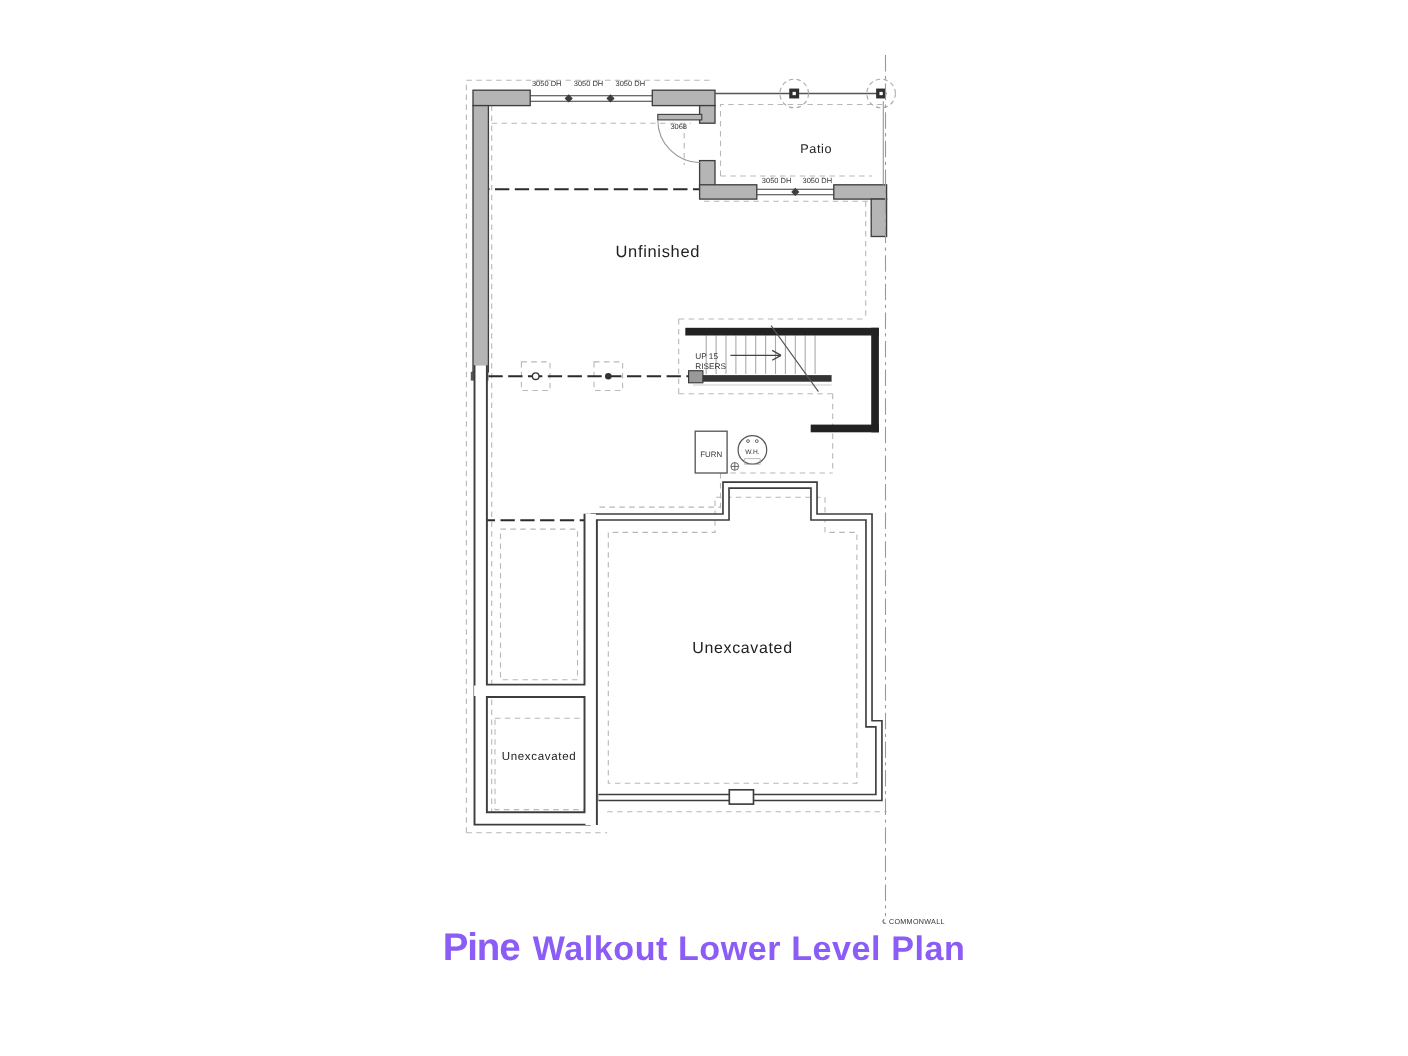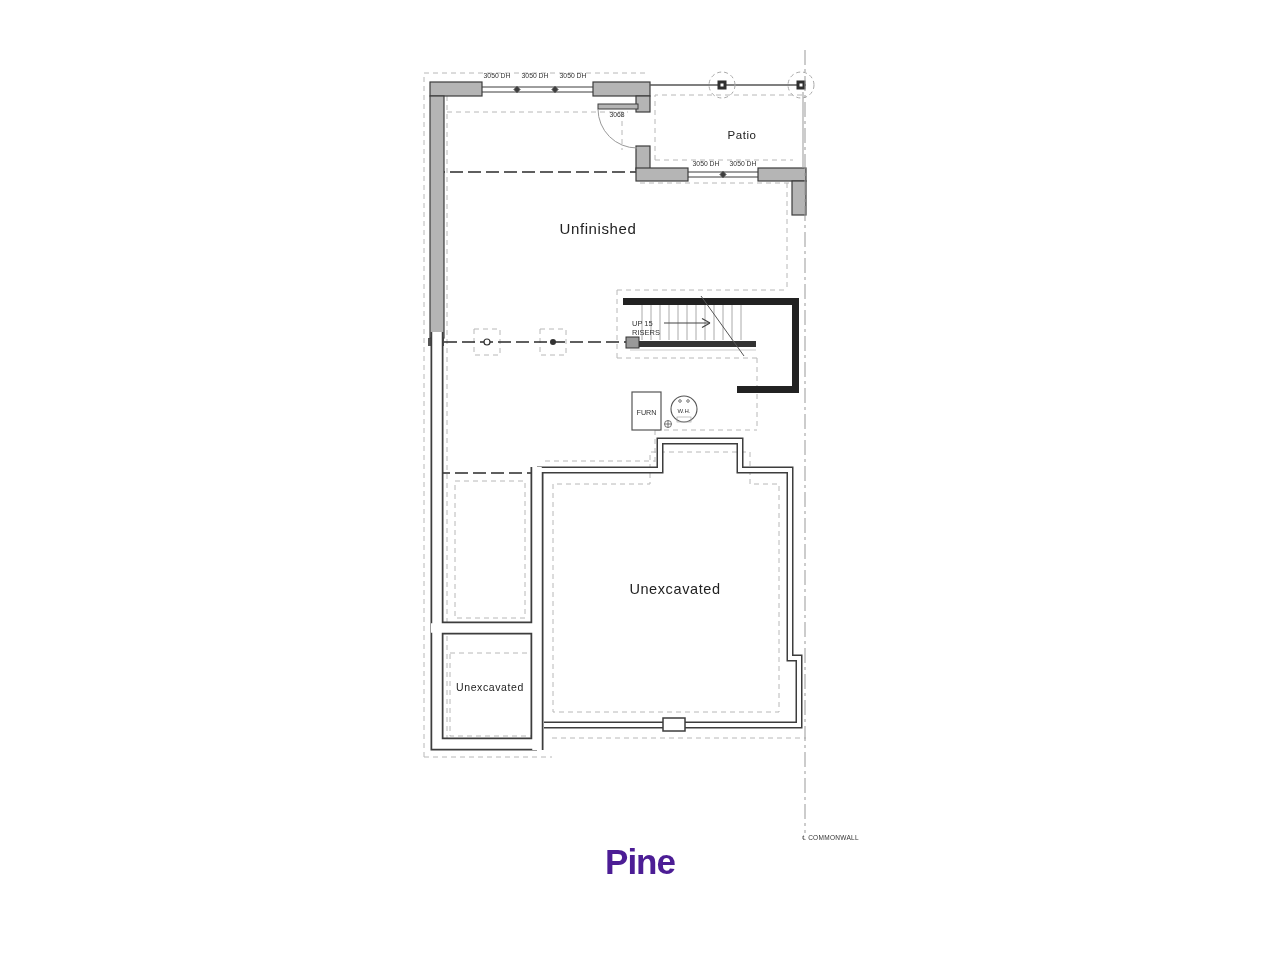--- a/index.html
+++ b/index.html
@@ -2,21 +2,21 @@
 <html><head>
 <meta charset="utf-8">
 <style>
   html,body{margin:0;padding:0;background:#ffffff;}
   #page{position:relative;width:1280px;height:960px;background:#ffffff;overflow:hidden;
         font-family:"Liberation Sans", sans-serif;color:#222;}
   svg text{font-family:"Liberation Sans", sans-serif;fill:#222;}
   .room-label{letter-spacing:0.6px;}
   .dim-label{fill:#333;}
   #title-row{position:absolute;left:0;top:842px;width:1280px;display:flex;
-             justify-content:center;align-items:baseline;gap:12px;color:#4c1d95;}
+             justify-content:center;align-items:baseline;gap:12px;color:#8b5cf6;}
   #title-logo{font-size:35px;font-weight:bold;letter-spacing:-1px;}
   #title-rest{font-size:31px;font-weight:bold;letter-spacing:0.5px;}
 </style>
 </head>
 <body>
 
 <div id="page">
 
 <svg width="1280" height="960" viewBox="0 0 1280 960">
 
@@ -175,15 +175,16 @@
 
   <text class="dim-label" x="646.5" y="415" font-size="7.2" text-anchor="middle">FURN</text>
   <text class="dim-label" x="684" y="413" font-size="6" text-anchor="middle">W.H.</text>
 
   <text class="dim-label" x="802" y="840" font-size="6.5" text-anchor="start" letter-spacing="0.3">℄ COMMONWALL</text>
 </svg>
 
 
 <div id="title-row">
   <span id="title-logo">Pine</span>
+  <span id="title-rest">Walkout Lower Level Plan</span>
 </div>
 
 </div>
 
 </body></html>

